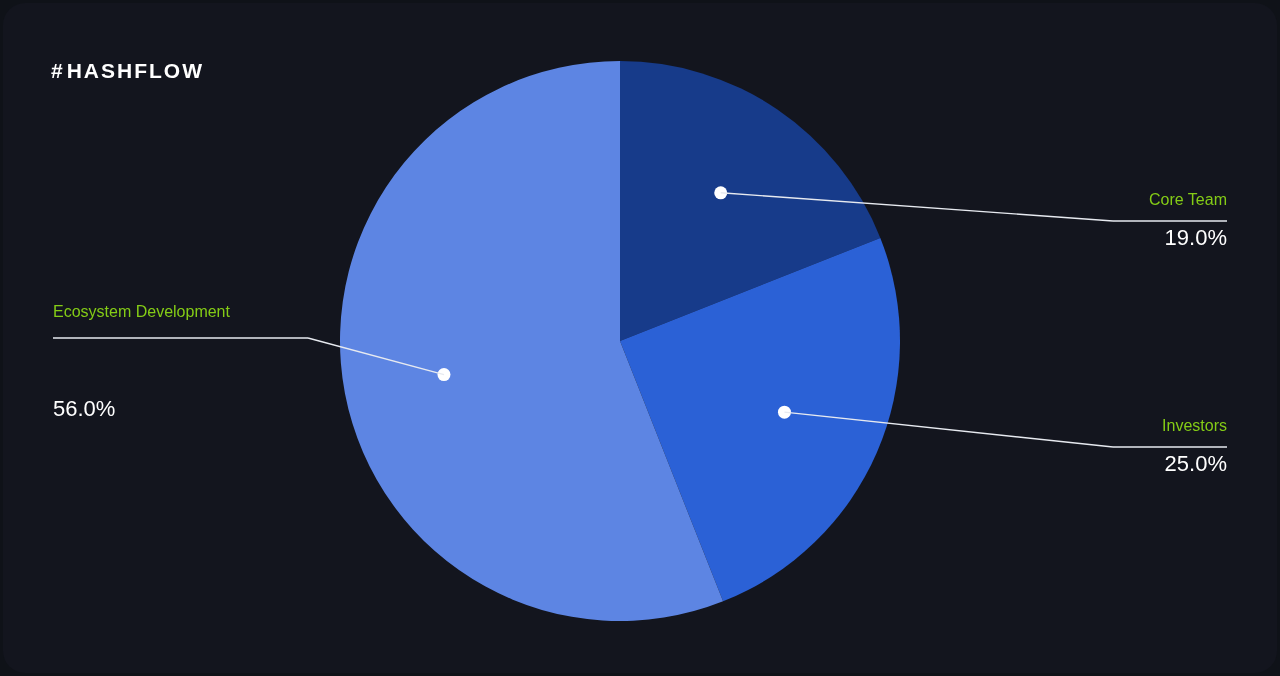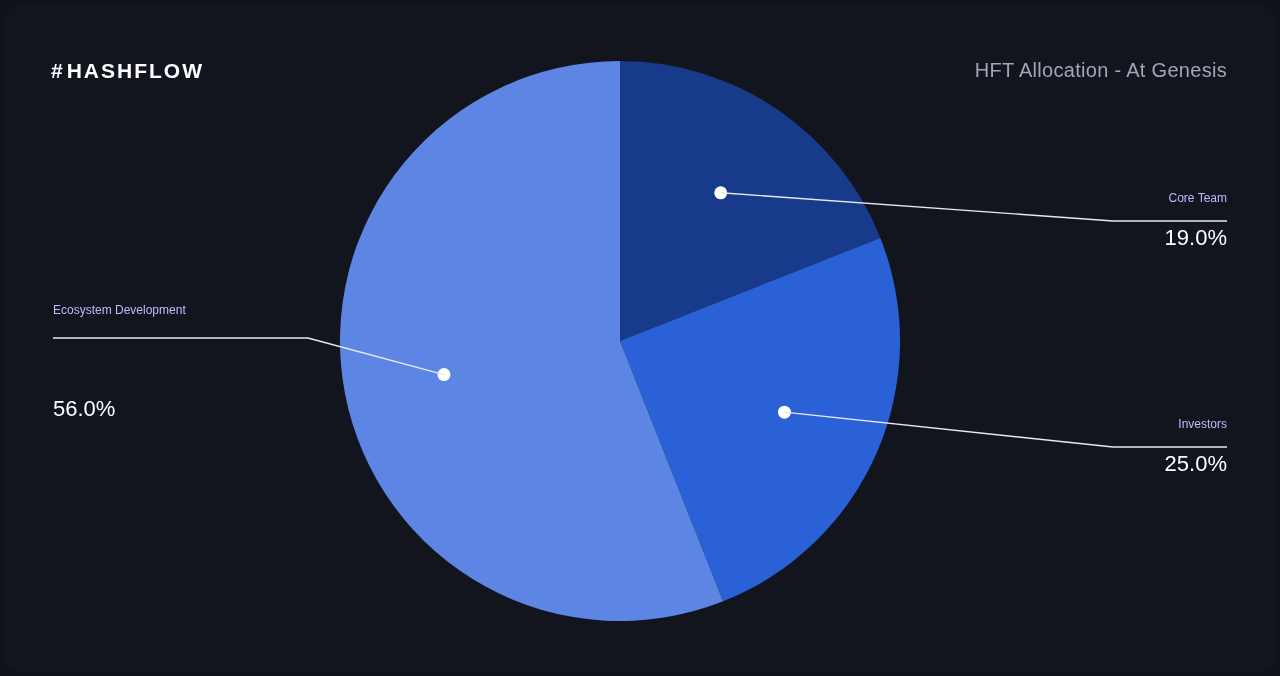--- a/index.html
+++ b/index.html
@@ -44,41 +44,40 @@
   }
   .title {
     position: absolute;
     right: 50px; top: 56px;
     color: #9fa6b5;
     font-size: 20px;
     letter-spacing: 0.3px;
   }
   .label {
     position: absolute;
-    color: #c4b5fd;
-    font-size: 12px;
+    color: #84cc16;
+    font-size: 16px;
   }
   .value {
     position: absolute;
     color: #ffffff;
     font-size: 22px;
     font-weight: 400;
   }
 </style>
 </head>
 <body>
 
 <div class="card">
 
   <div class="logo">
     <span class="hash">#</span>
       <span>HASHFLOW</span>
   </div>
 
-  <div class="title">HFT Allocation - At Genesis</div>
 
   <svg class="chart" viewBox="0 0 1274 670">
     <g id="pie-group">
         <path d="M 617 338 L 617 58 A 280 280 0 0 1 877.3374160487103 234.92512524829021 Z" fill="#173b8a"></path>
         <path d="M 617 338 L 877.3374160487103 234.92512524829021 A 280 280 0 0 1 720.0748747517098 598.3374160487103 Z" fill="#2b61d6"></path>
         <path d="M 617 338 L 720.0748747517098 598.3374160487103 A 280 280 0 1 1 617 58 Z" fill="#5d85e3"></path>
       </g>
     <g id="leader-group" stroke="#e7eaf0" stroke-width="1.4" fill="none">
         <circle cx="717.7253413111018" cy="189.78716108999853" r="6.5" fill="#ffffff" stroke="none"></circle>
         <polyline points="717.7253413111018,189.78716108999853 1110,218"></polyline>

